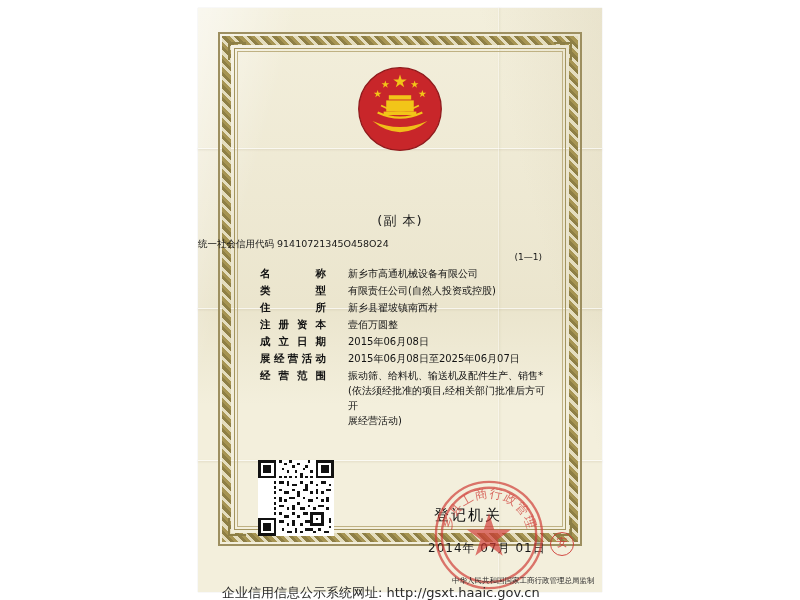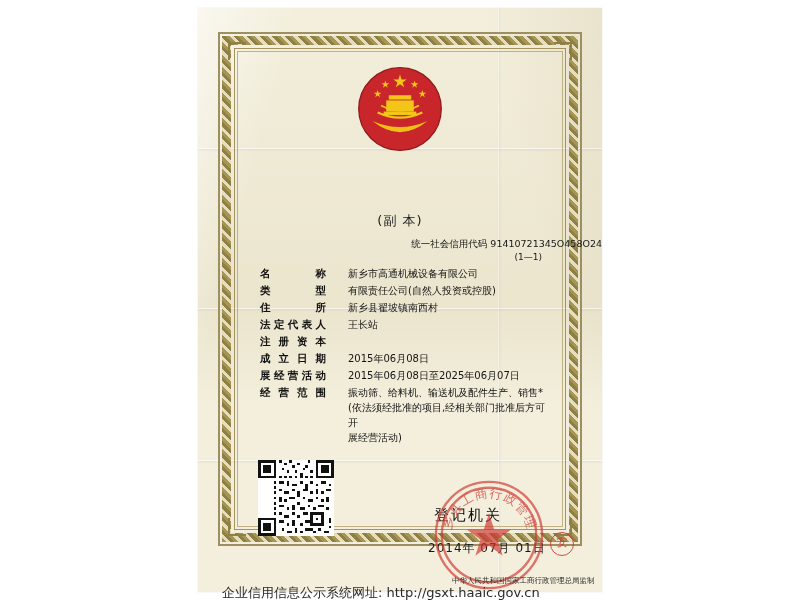--- a/index.html
+++ b/index.html
@@ -131,21 +131,21 @@
     text-align: center;
     font-family: "DejaVu Sans", "Liberation Sans", sans-serif;
     font-size: 13px;
     color: #1b1b1b;
     letter-spacing: 1px;
   }
   .credit-code {
     position: absolute;
     left: 0; right: 0;
     top: 230px;
-    text-align: right;
+    text-align: left;
     font-family: "DejaVu Sans", "Liberation Sans", sans-serif;
     font-size: 9.5px;
     color: #171717;
   }
   .page-no {
     position: absolute;
     right: 60px;
     top: 244px;
     font-family: "DejaVu Sans", "Liberation Sans", sans-serif;
     font-size: 9px;
@@ -315,25 +315,22 @@
       </div>
       <div class="row">
         <div class="label">类型</div>
         <div class="value">有限责任公司(自然人投资或控股)</div>
       </div>
       <div class="row">
         <div class="label">住所</div>
         <div class="value">新乡县翟坡镇南西村</div>
       </div>
       <div class="row">
-        <div class="label">法定代表人</div>
-        <div class="value">王长站</div>
-      </div>
-      <div class="row">
         <div class="label">注册资本</div>
+        <div class="value">壹佰万圆整</div>
       </div>
       <div class="row">
         <div class="label">成立日期</div>
         <div class="value">2015年06月08日</div>
       </div>
       <div class="row">
         <div class="label">展经营活动</div>
         <div class="value">2015年06月08日至2025年06月07日</div>
       </div>
       <div class="row scope">

